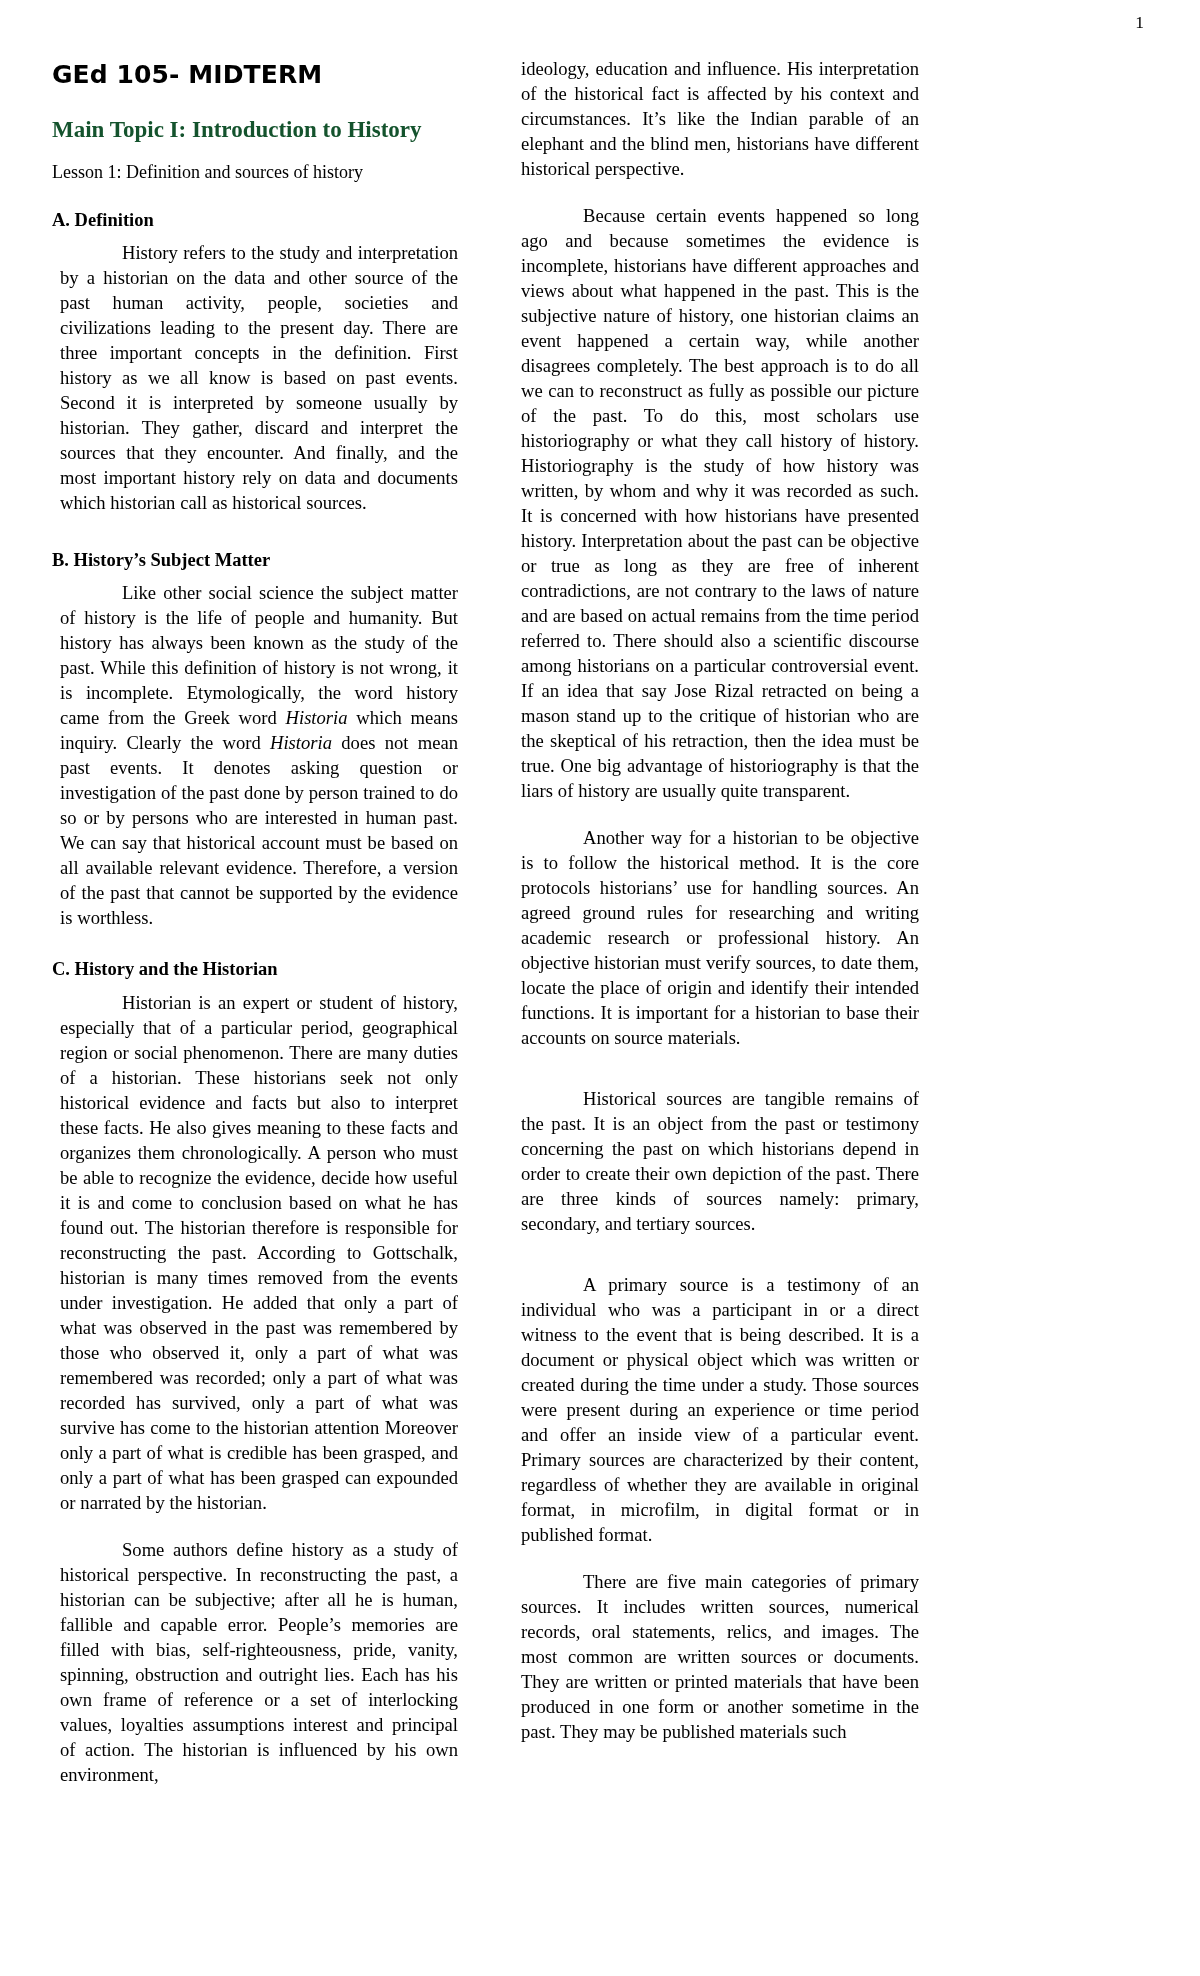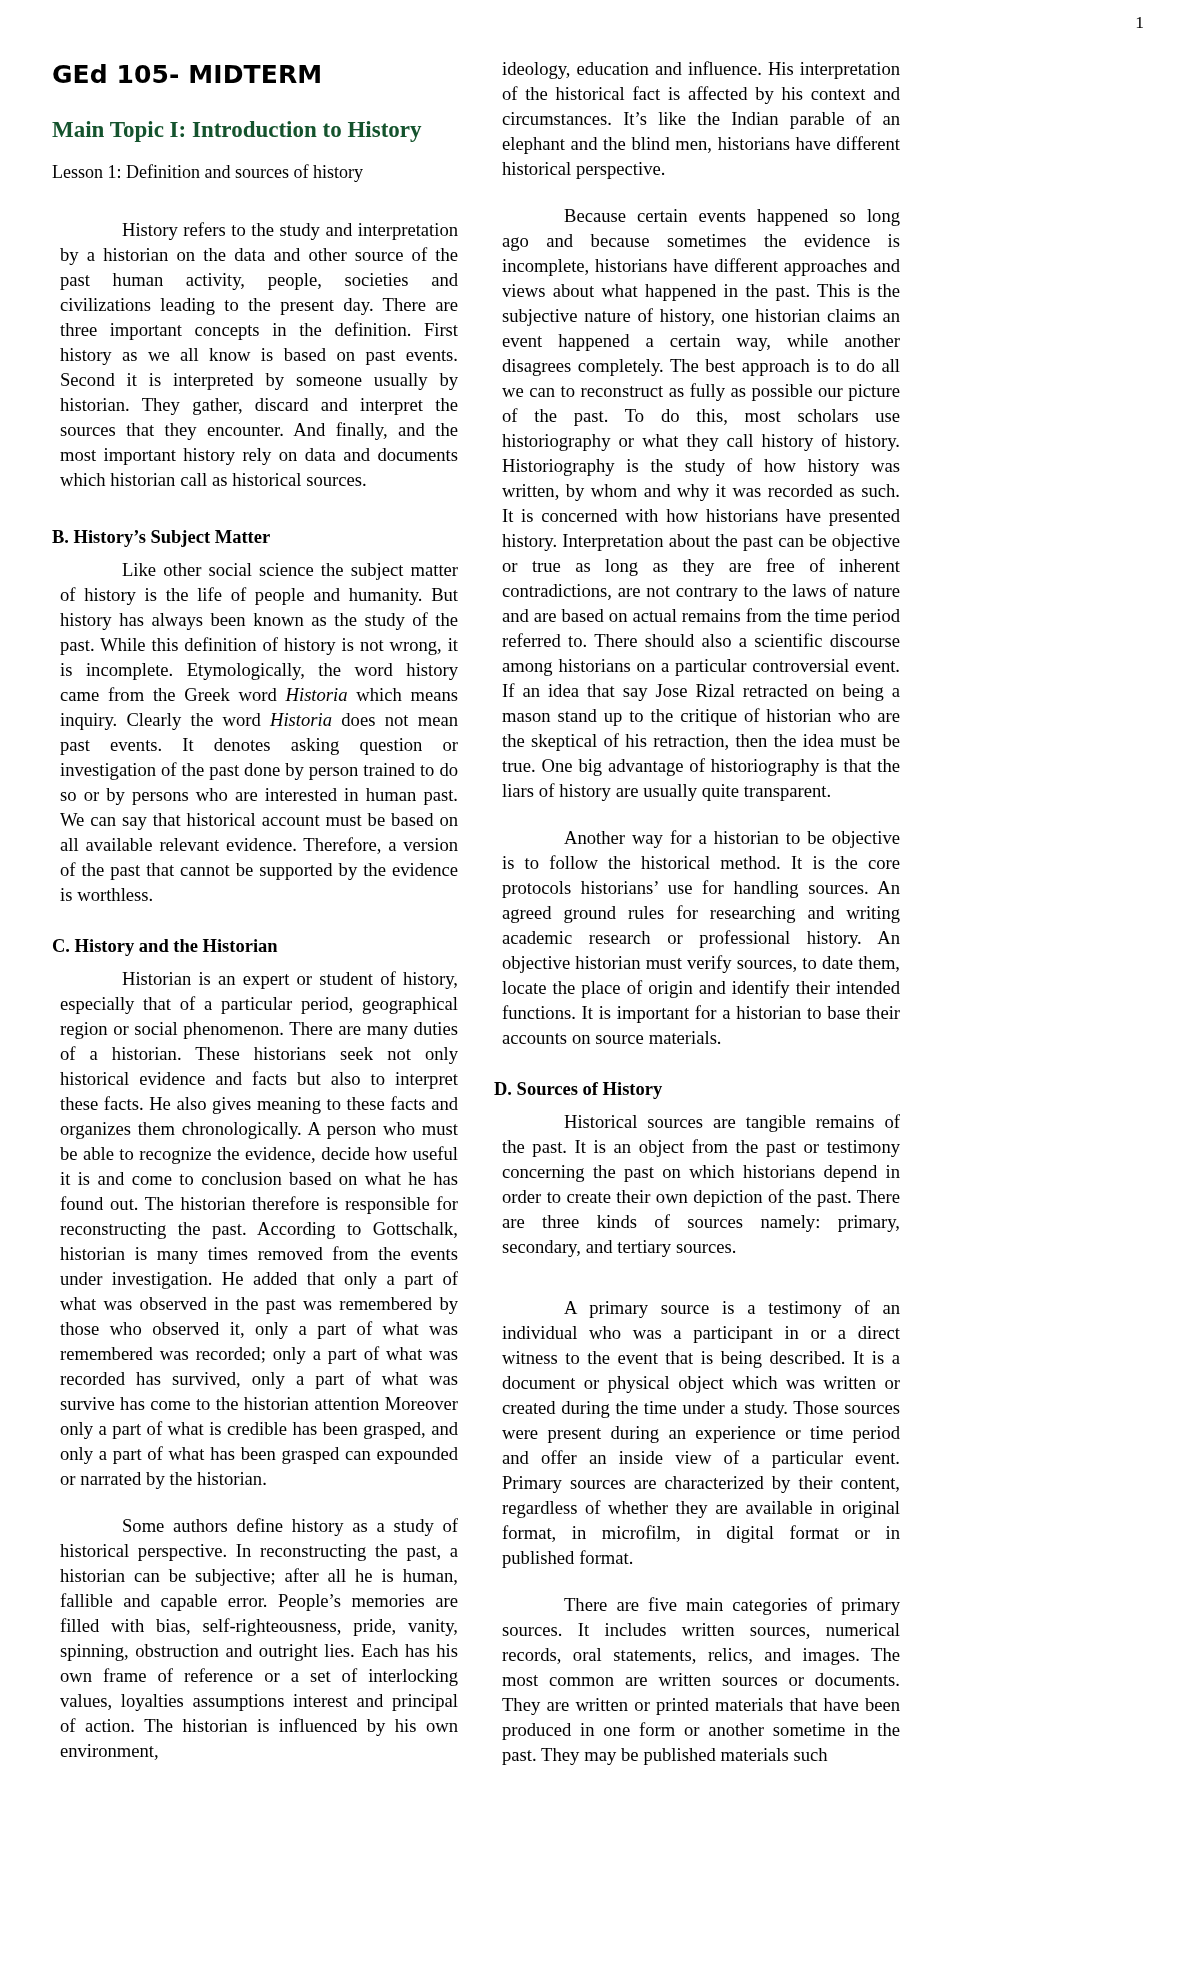--- a/index.html
+++ b/index.html
@@ -22,21 +22,21 @@
     position: absolute;
     top: 14px;
     right: 56px;
     font-family: "Liberation Serif", "DejaVu Serif", serif;
     font-size: 17.5px;
     line-height: 1;
     color: #000000;
   }
   .columns {
     display: flex;
-    gap: 28px;
+    gap: 47px;
     margin-top: 30px;
   }
   .col {
     width: 414px;
     flex: 0 0 414px;
   }
   .col-right {
     padding-top: 0px;
   }
 
@@ -108,20 +108,21 @@
     <div class="col col-left">
 
       <div class="doc-title">GEd 105- MIDTERM</div>
 
       <div class="main-topic">Main Topic I: Introduction to History</div>
 
       <div class="lesson">Lesson 1: Definition and sources of history</div>
 
       <div class="spacer-md"></div>
 
+      <h3 class="sect">A. Definition</h3>
       <p class="body indent">History refers to the study and interpretation by a historian on the data and other source of the past human activity, people, societies and civilizations leading to the present day. There are three important concepts in the definition. First history as we all know is based on past events. Second it is interpreted by someone usually by historian. They gather, discard and interpret the sources that they encounter. And finally, and the most important history rely on data and documents which historian call as historical sources.</p>
 
       <div class="spacer-md"></div>
 
       <h3 class="sect">B. History’s Subject Matter</h3>
       <p class="body indent"><span>Like other social science the subject matter of history is the life of people and humanity. But history has always been known as the study of the past. While this definition of history is not wrong, it is incomplete. Etymologically, the word history came from the Greek word </span><em>Historia</em><span> which means inquiry. Clearly the word </span><em>Historia</em><span> does not mean past events. It denotes asking question or investigation of the past done by person trained to do so or by persons who are interested in human past. We can say that historical account must be based on all available relevant evidence. Therefore, a version of the past that cannot be supported by the evidence is worthless.</span></p>
 
       <div class="spacer-sm"></div>
 
       <h3 class="sect">C. History and the Historian</h3>
@@ -133,21 +134,20 @@
     <div class="col col-right">
 
       <p class="body">ideology, education and influence. His interpretation of the historical fact is affected by his context and circumstances. It’s like the Indian parable of an elephant and the blind men, historians have different historical perspective.</p>
 
       <p class="body indent para-gap">Because certain events happened so long ago and because sometimes the evidence is incomplete, historians have different approaches and views about what happened in the past. This is the subjective nature of history, one historian claims an event happened a certain way, while another disagrees completely. The best approach is to do all we can to reconstruct as fully as possible our picture of the past. To do this, most scholars use historiography or what they call history of history. Historiography is the study of how history was written, by whom and why it was recorded as such. It is concerned with how historians have presented history. Interpretation about the past can be objective or true as long as they are free of inherent contradictions, are not contrary to the laws of nature and are based on actual remains from the time period referred to. There should also a scientific discourse among historians on a particular controversial event. If an idea that say Jose Rizal retracted on being a mason stand up to the critique of historian who are the skeptical of his retraction, then the idea must be true. One big advantage of historiography is that the liars of history are usually quite transparent.</p>
 
       <p class="body indent para-gap">Another way for a historian to be objective is to follow the historical method. It is the core protocols historians’ use for handling sources. An agreed ground rules for researching and writing academic research or professional history. An objective historian must verify sources, to date them, locate the place of origin and identify their intended functions. It is important for a historian to base their accounts on source materials.</p>
 
       <div class="spacer-sm"></div>
 
-      <h3 class="sect">D. Sources of History</h3>
       <p class="body indent">Historical sources are tangible remains of the past. It is an object from the past or testimony concerning the past on which historians depend in order to create their own depiction of the past. There are three kinds of sources namely: primary, secondary, and tertiary sources.</p>
 
       <div class="spacer-sm"></div>
 
       <p class="body indent">A primary source is a testimony of an individual who was a participant in or a direct witness to the event that is being described. It is a document or physical object which was written or created during the time under a study. Those sources were present during an experience or time period and offer an inside view of a particular event. Primary sources are characterized by their content, regardless of whether they are available in original format, in microfilm, in digital format or in published format.</p>
       <p class="body indent para-gap">There are five main categories of primary sources. It includes written sources, numerical records, oral statements, relics, and images. The most common are written sources or documents. They are written or printed materials that have been produced in one form or another sometime in the past. They may be published materials such</p>
 
     </div>
 
   </div>

